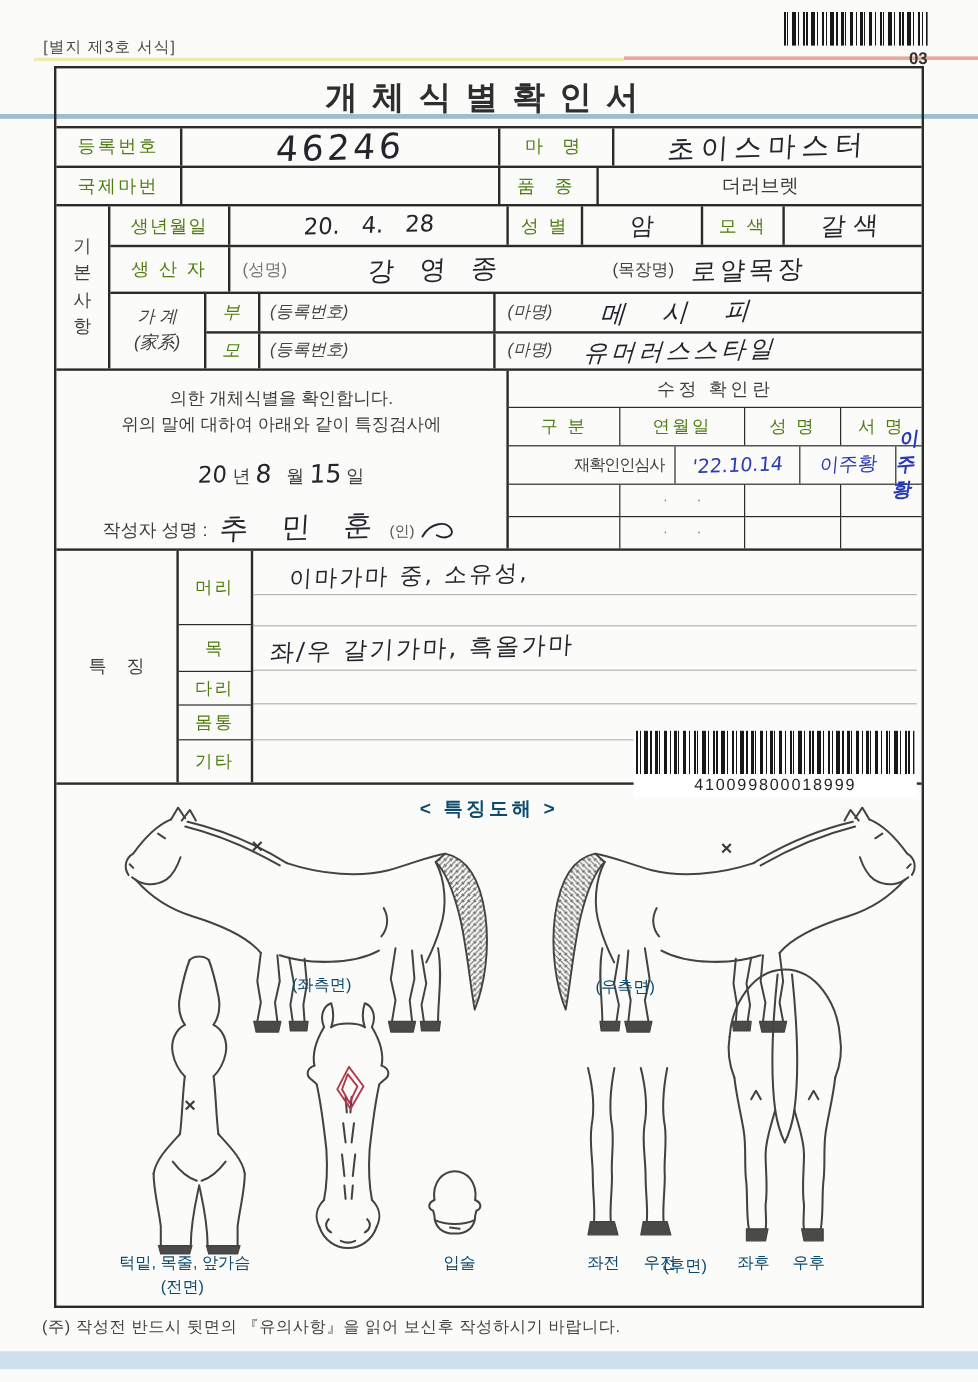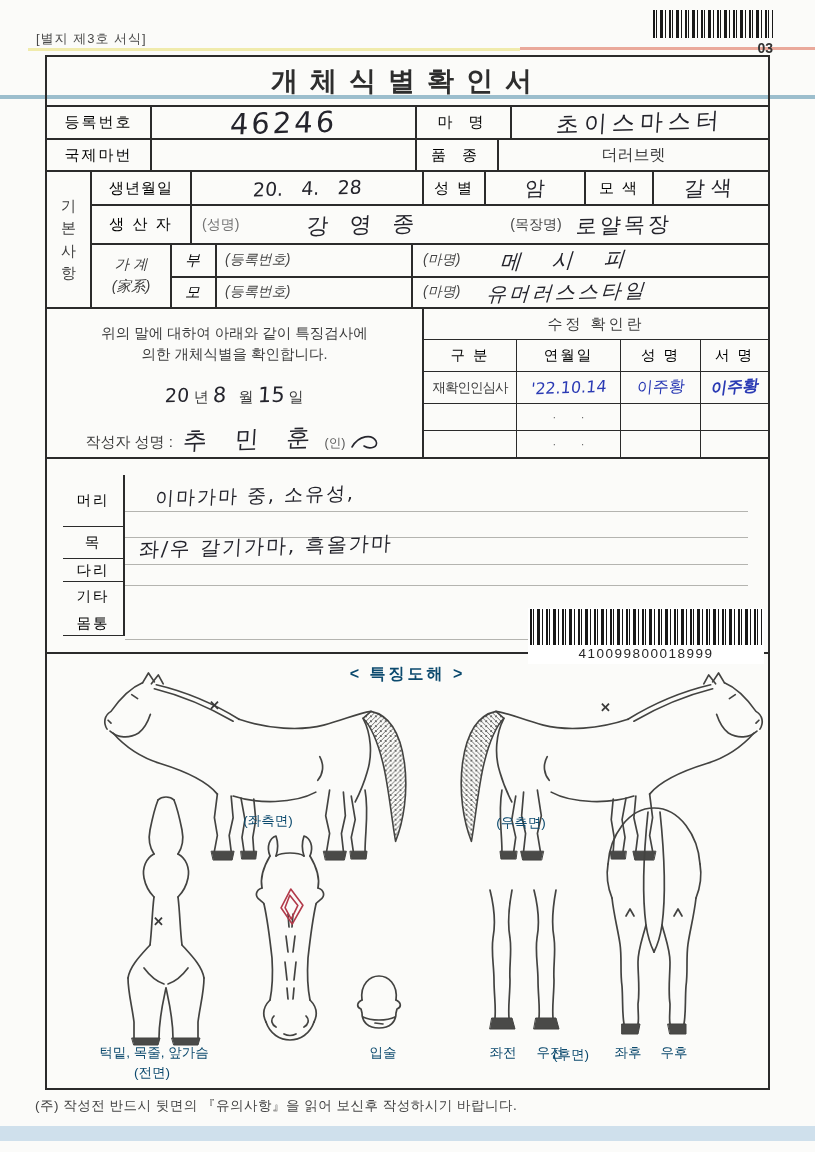--- a/index.html
+++ b/index.html
@@ -12,21 +12,21 @@
   .form-ref{position:absolute;left:36px;top:30px;font-size:13px;color:#4a4a4a;letter-spacing:1px;}
   .pageno{position:absolute;right:42px;top:40px;font-size:14px;font-weight:bold;color:#333;}
   .bc{background:repeating-linear-gradient(90deg,#181818 0 2px,transparent 2px 3px,#181818 3px 4px,transparent 4px 7px,#181818 7px 10px,transparent 10px 12px,#181818 12px 13px,transparent 13px 16px);}
   .bc-top{position:absolute;right:42px;top:10px;width:120px;height:28px;}
   
   .box{position:absolute;left:45px;top:55px;width:725px;height:1035px;border:2px solid #2b2b2b;box-sizing:border-box;background:transparent;}
   .row{display:flex;box-sizing:border-box;border-top:2px solid #2b2b2b;}
   .row.first{border-top:none;}
   .c{box-sizing:border-box;border-right:2px solid #2b2b2b;display:flex;align-items:center;justify-content:center;}
   .c.last{border-right:none;}
-  .lab{font-size:15px;color:#000000;letter-spacing:2px;text-align:right;}
+  .lab{font-size:15px;color:#4d7c0f;letter-spacing:2px;text-align:right;}
   .title-row{height:48px;display:flex;align-items:center;justify-content:center;}
   .form-title{font-size:27px;font-weight:bold;letter-spacing:12px;color:#2e2e2e;}
   
   .hw{font-family:"DejaVu Sans",sans-serif;color:#24242c;transform:rotate(-1.5deg) skewX(-5deg);}
   .hw-blue{font-family:"DejaVu Sans",sans-serif;color:#2a3ab4;transform:rotate(-2deg) skewX(-7deg);}
   .pre{white-space:pre;}
   .preline{white-space:pre-line;text-align:center;line-height:1.5;}
   
   .rt-row{display:flex;box-sizing:border-box;border-top:1.6px solid #2b2b2b;}
   .rt-c{box-sizing:border-box;border-right:1.6px solid #2b2b2b;display:flex;align-items:center;justify-content:center;}
@@ -137,22 +137,22 @@
               </div>
             </div>
           </div>
         </div>
       </div>
     </div>
 
     <div class="row" style="height:150px;">
       <div class="c" style="width:377px;flex-direction:column;justify-content:flex-start;padding:14px 8px 0;align-items:stretch;">
         <div style="text-align:center;font-size:14.5px;color:#3d3d3d;line-height:1.45;">
+          <div>의한 개체식별을 확인합니다.</div>
           <div>위의 말에 대하여 아래와 같이 특징검사에</div>
-          <div>의한 개체식별을 확인합니다.</div>
         </div>
         <div style="margin-top:18px;text-align:center;font-size:15px;color:#3d3d3d;">
           <span class="hw" style="display:inline-block;font-size:19px;">20</span>
           <span>년</span>
           <span class="hw" style="display:inline-block;font-size:21px;">8</span>
           <span style="margin-left:8px;">월</span>
           <span class="hw" style="display:inline-block;font-size:21px;">15</span>
           <span>일</span>
         </div>
         <div style="margin-top:16px;text-align:center;font-size:15px;color:#3d3d3d;white-space:nowrap;">
@@ -167,21 +167,21 @@
 
       <div class="c last" style="flex:1;flex-direction:column;align-items:stretch;padding:0;">
         <div style="height:30px;display:flex;align-items:center;justify-content:center;font-size:15px;letter-spacing:3px;color:#3d3d3d;">수정  확인란</div>
         <div class="rt-row" style="height:32px;">
           <div class="rt-c lab" style="width:93px;font-size:14.5px;">구 분</div>
           <div class="rt-c lab" style="width:104px;font-size:14.5px;">연월일</div>
           <div class="rt-c lab" style="width:80px;font-size:14.5px;">성 명</div>
           <div class="rt-c lab last" style="flex:1;font-size:14.5px;">서 명</div>
         </div>
         <div class="rt-row" style="height:32px;">
-          <div class="rt-c" style="width:93px;font-size:13.5px;color:#3d3d3d;letter-spacing:-1px;">재확인인심사</div>
+          <div class="rt-c" style="width:93px;font-size:13.5px;color:#3d3d3d;letter-spacing:-1px;margin-left:46px;">재확인인심사</div>
           <div class="rt-c" style="width:104px;">
             <span class="hw-blue" style="font-size:16px;">'22.10.14</span>
           </div>
           <div class="rt-c" style="width:80px;">
             <span class="hw-blue" style="font-size:16px;">이주황</span>
           </div>
           <div class="rt-c last" style="flex:1;">
             <span class="hw-blue" style="font-size:16px;font-weight:bold;transform:rotate(-4deg) skewX(-12deg);">이주황</span>
           </div>
         </div>
@@ -194,21 +194,22 @@
         <div class="rt-row" style="height:27px;">
           <div class="rt-c" style="width:93px;"></div>
           <div class="rt-c pre" style="width:104px;font-size:11px;color:#666;">·        ·</div>
           <div class="rt-c" style="width:80px;"></div>
           <div class="rt-c last" style="flex:1;"></div>
         </div>
       </div>
     </div>
 
     <div class="row" style="height:195px;">
-      <div class="c last" style="flex:1;padding:16px;flex-direction:column;align-items:stretch;">
+      <div class="c" style="width:102px;font-size:15px;color:#3d3d3d;white-space:pre;">특    징</div>
+      <div class="c last" style="flex:1;padding:0;flex-direction:column;align-items:stretch;">
         <div style="display:flex;height:63px;">
           <div class="c lab" style="width:62px;font-size:14.5px;border-bottom:1.6px solid #2b2b2b;">머리</div>
           <div class="feat-content" style="flex:1;">
             <span class="hw" style="position:absolute;left:30px;top:8px;font-size:19px;letter-spacing:2px;">이마가마 중, 소유성,</span>
             <div class="guide" style="top:36px;"></div>
             <div class="guide" style="top:62px;"></div>
           </div>
         </div>
         <div style="display:flex;height:39px;">
           <div class="c lab" style="width:62px;font-size:14.5px;border-bottom:1.6px solid #2b2b2b;">목</div>
@@ -217,31 +218,31 @@
             <div class="guide" style="top:37px;"></div>
           </div>
         </div>
         <div style="display:flex;height:28px;">
           <div class="c lab" style="width:62px;font-size:14.5px;border-bottom:1.6px solid #2b2b2b;">다리</div>
           <div class="feat-content" style="flex:1;">
             <span class="hw"></span>
             <div class="guide" style="top:26px;"></div>
           </div>
         </div>
-        <div style="display:flex;height:35px;">
-          <div class="c lab" style="width:62px;font-size:14.5px;">기타</div>
-          <div class="feat-content" style="flex:1;">
-            <span class="hw"></span>
-          </div>
-        </div>
         <div style="display:flex;height:30px;">
           <div class="c lab" style="width:62px;font-size:14.5px;border-bottom:1.6px solid #2b2b2b;">몸통</div>
           <div class="feat-content" style="flex:1;">
             <span class="hw"></span>
             <div class="guide" style="top:28px;"></div>
+          </div>
+        </div>
+        <div style="display:flex;height:35px;">
+          <div class="c lab" style="width:62px;font-size:14.5px;">기타</div>
+          <div class="feat-content" style="flex:1;">
+            <span class="hw"></span>
           </div>
         </div>
       </div>
     </div>
 
     <div class="row diagram" style="height:440px;">
       <div class="dlabel" style="left:50%;top:10px;font-size:16px;font-weight:bold;letter-spacing:3px;">&lt; 특징도해 &gt;</div>
 
       <svg style="position:absolute;left:48px;top:18px;" width="355" height="192" viewBox="0 0 360 195">
         <defs>

